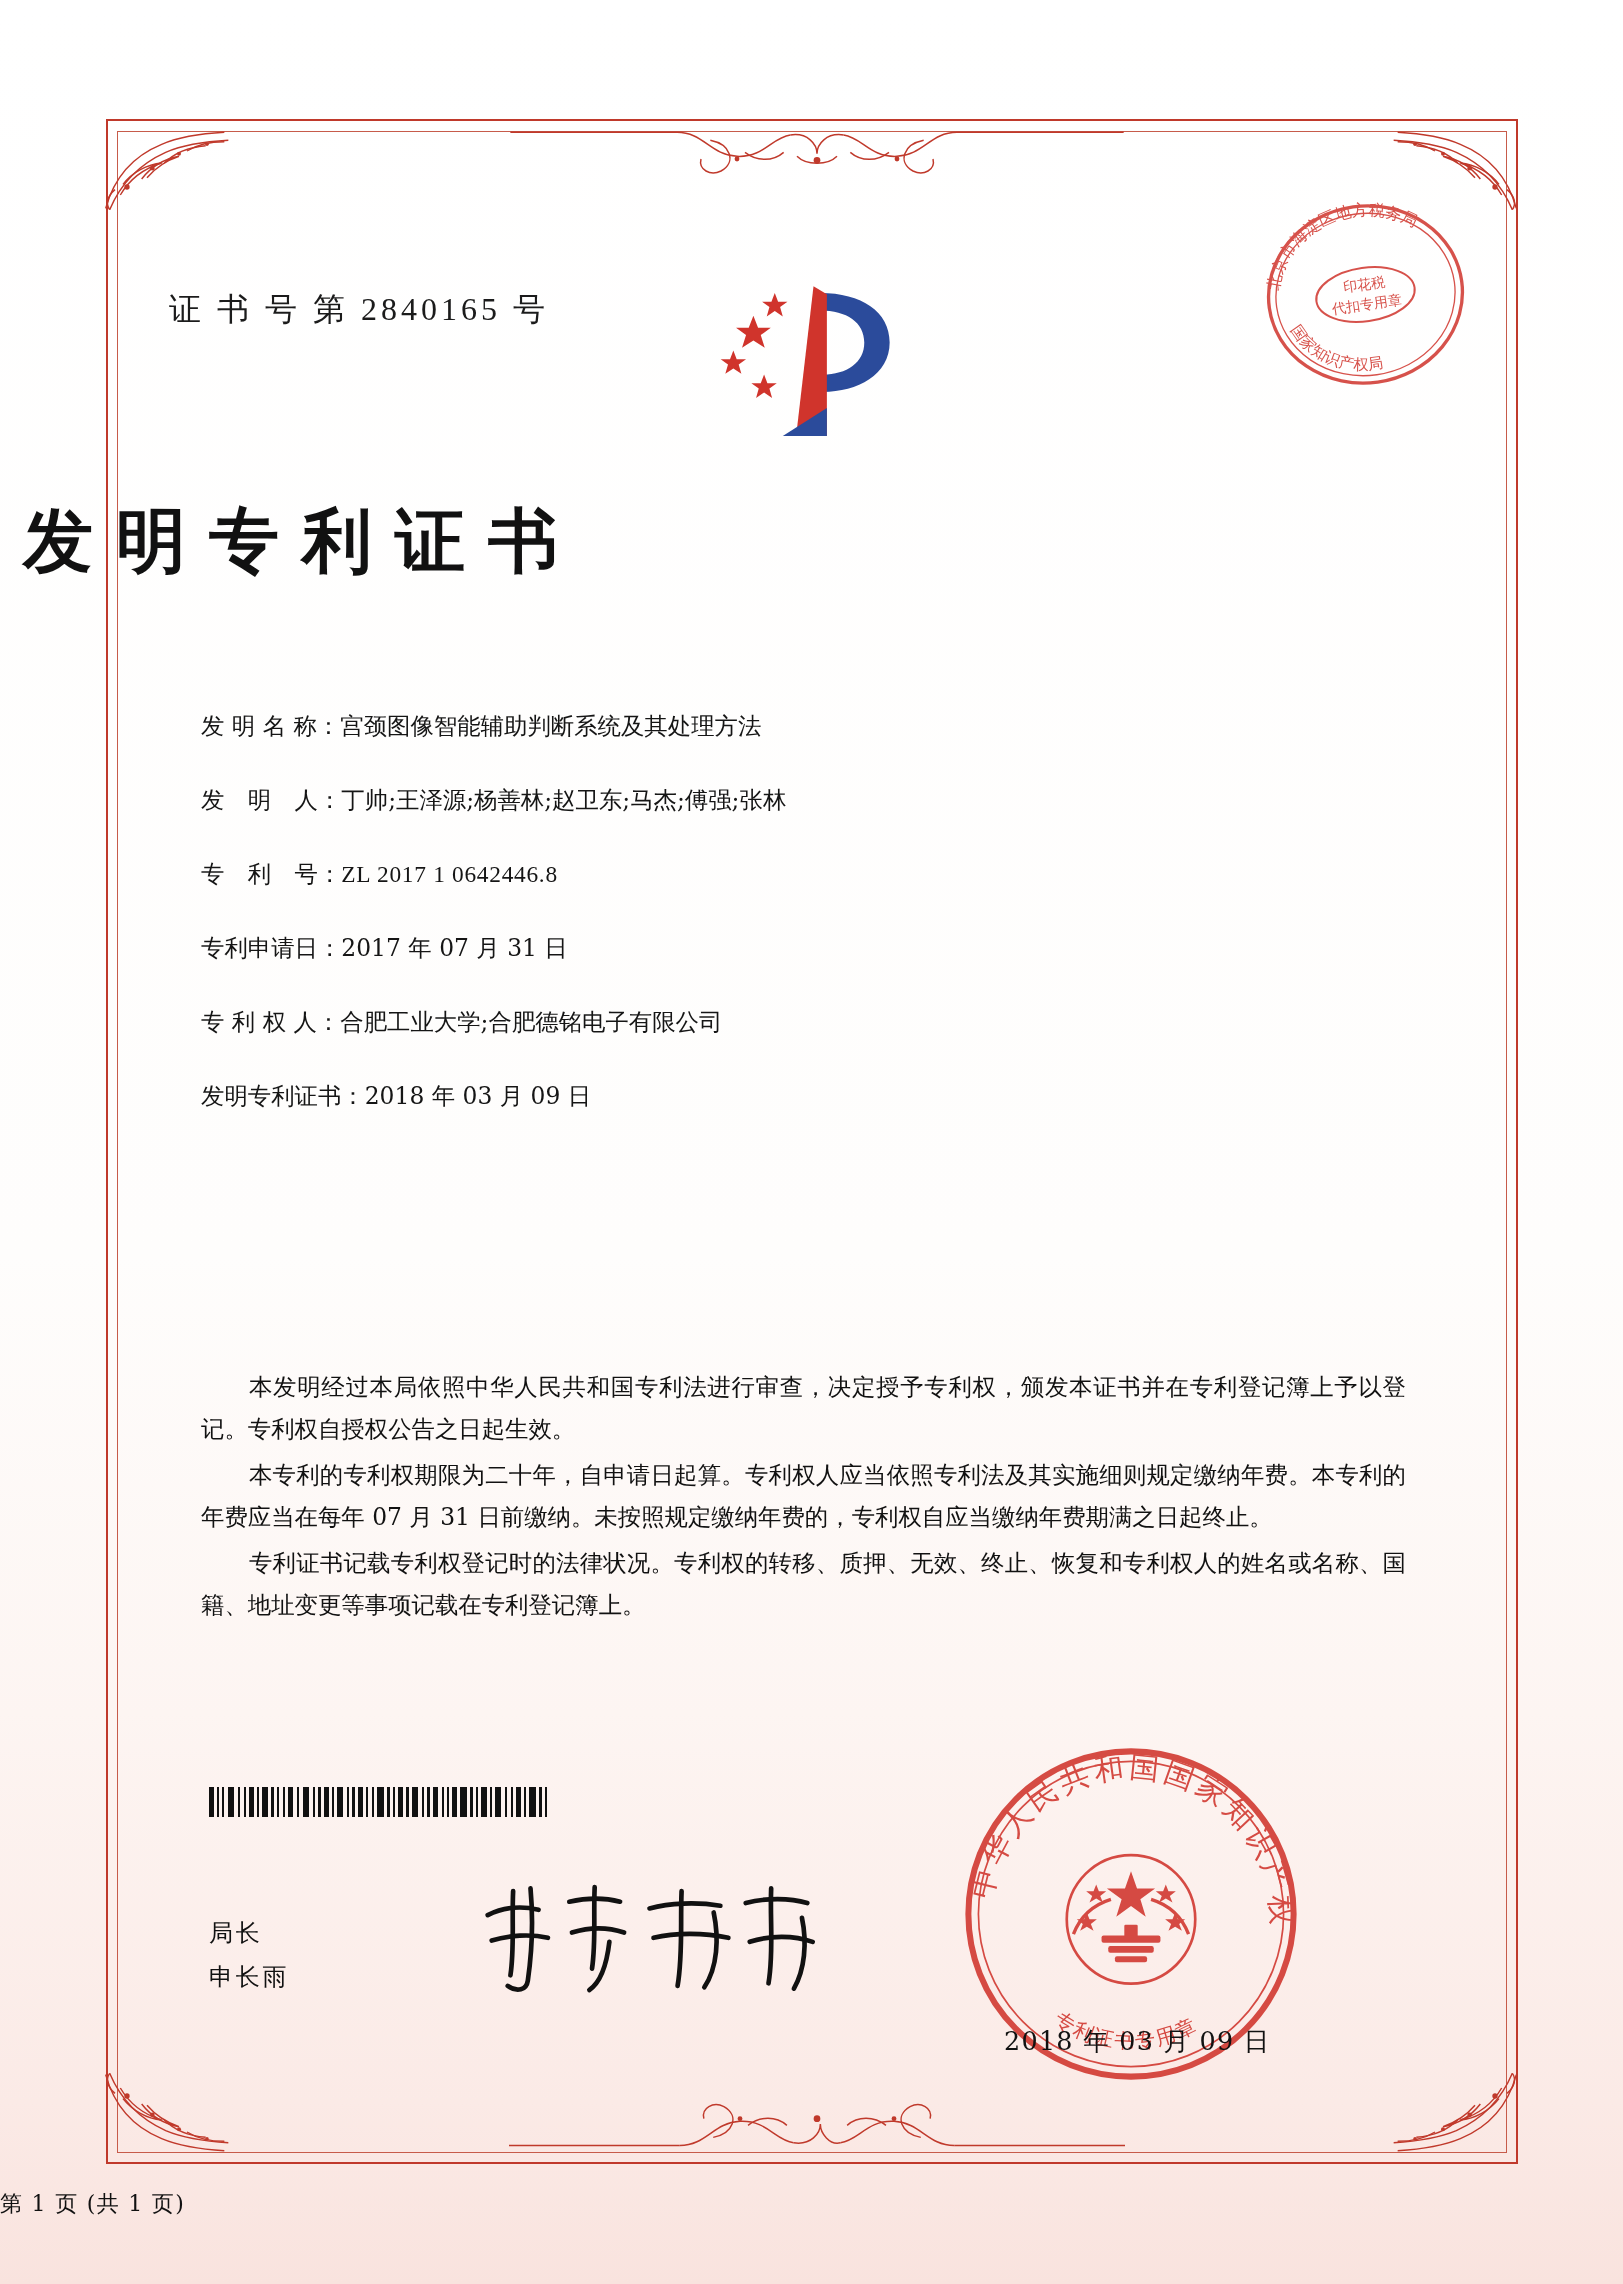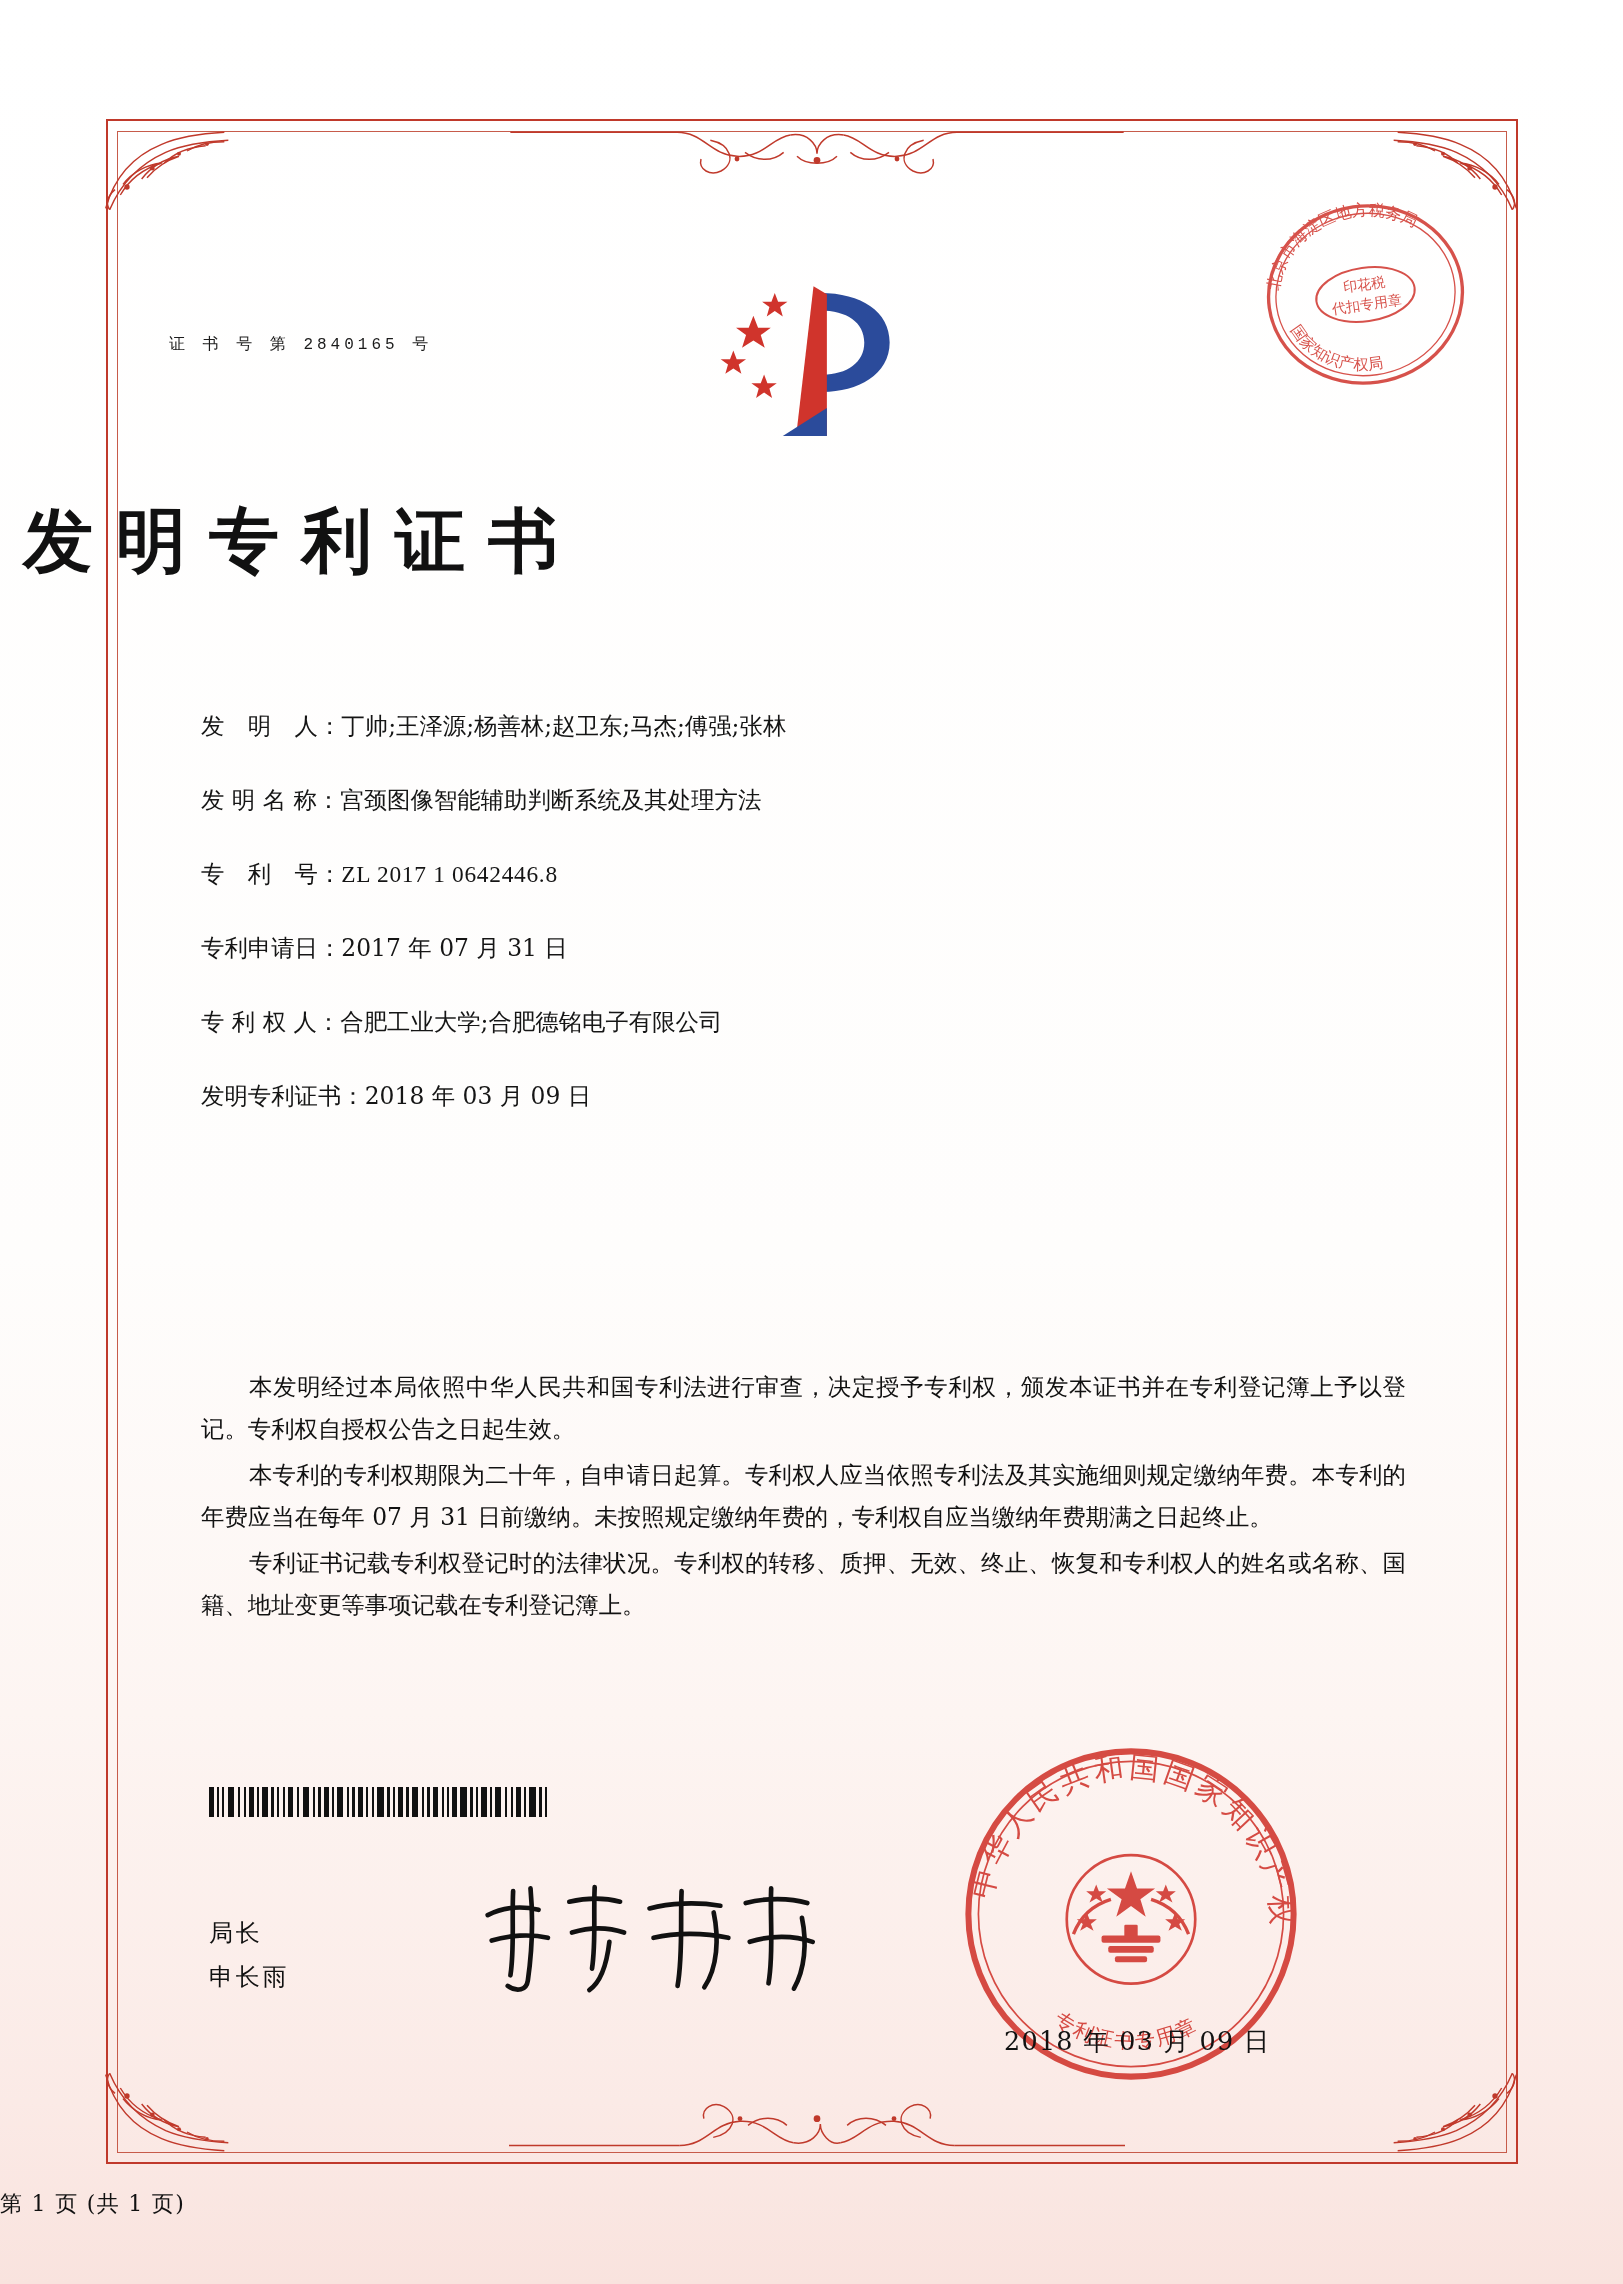--- a/index.html
+++ b/index.html
@@ -74,25 +74,24 @@
     width: 616px;
     height: 74px;
   }
   .bottom-ornament svg { display:block; width:100%; height:100%; }
 
   
   .cert-no {
     position: absolute;
     left: 169px;
     top: 288px;
-    font-size: 16px;
+    font-size: 32px;
     letter-spacing: 4px;
     color: #1b1b1b;
-    font-family: Liberation Mono, monospace;
-    margin-top: 46px;
+    font-family: Liberation Serif, serif;
   }
 
   
   .logo {
     position: absolute;
     left: 689px;
     top: 281px;
     width: 241px;
     height: 167px;
   }
@@ -406,26 +405,26 @@
         <text x="165" y="142" text-anchor="middle" fill="#d0342c" font-size="21" font-family="DejaVu Serif, serif">印花税</text>
         <text x="165" y="172" text-anchor="middle" fill="#d0342c" font-size="21" font-family="DejaVu Serif, serif">代扣专用章</text>
       </g>
     </svg>
   </div>
 
   <div class="doc-title">发明专利证书</div>
 
   <div class="fields">
     <div class="field-row">
+      <span class="field-label">发 明 名 称：</span>
+      <span class="field-value">宫颈图像智能辅助判断系统及其处理方法</span>
+    </div>
+    <div class="field-row">
       <span class="field-label">发　明　人：</span>
       <span class="field-value">丁帅;王泽源;杨善林;赵卫东;马杰;傅强;张林</span>
-    </div>
-    <div class="field-row">
-      <span class="field-label">发 明 名 称：</span>
-      <span class="field-value">宫颈图像智能辅助判断系统及其处理方法</span>
     </div>
     <div class="field-row">
       <span class="field-label">专　利　号：</span>
       <span class="field-value latin">ZL 2017 1 0642446.8</span>
     </div>
     <div class="field-row">
       <span class="field-label">专利申请日：</span>
       <span class="field-value">2017 年 07 月 31 日</span>
     </div>
     <div class="field-row">

